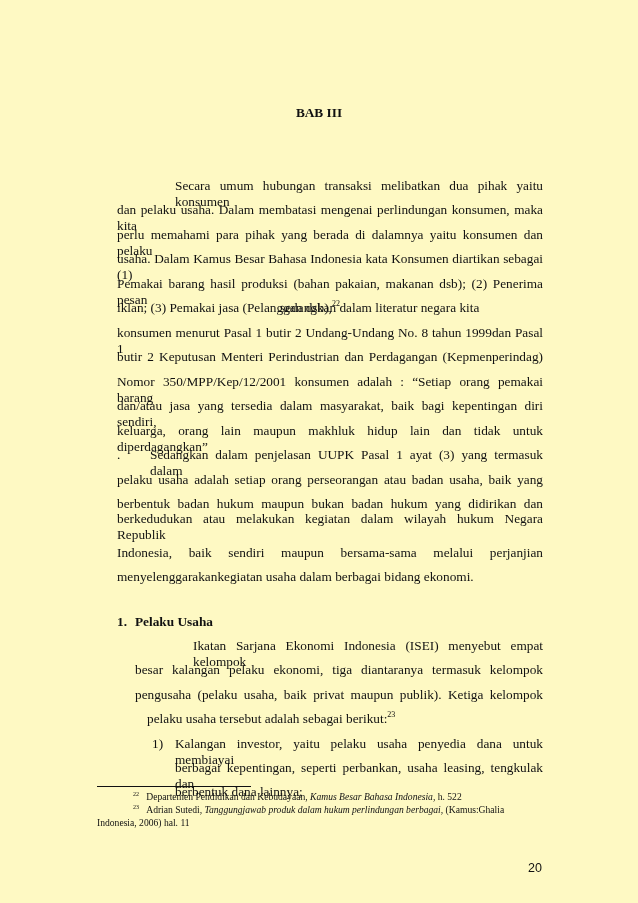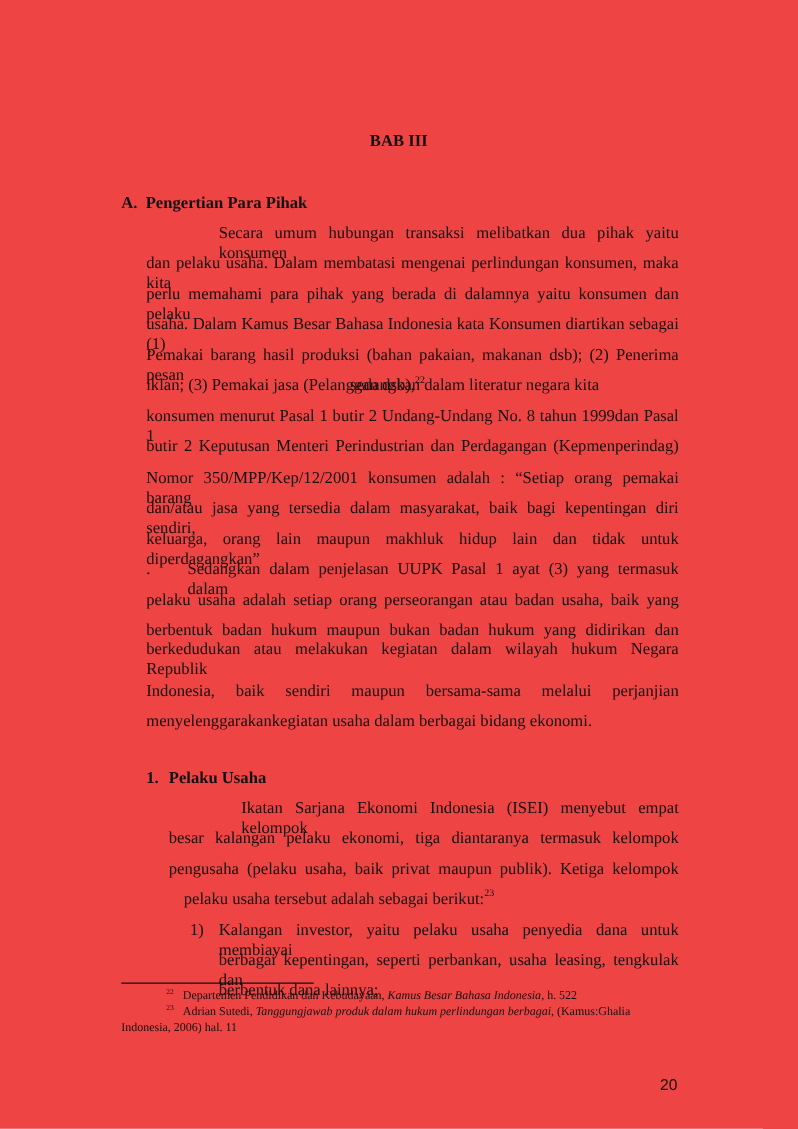--- a/index.html
+++ b/index.html
@@ -1,37 +1,36 @@
 <!DOCTYPE html>
 <html><head>
   <meta charset="utf-8">
   <style>
     html, body { margin: 0; padding: 0; background: #ffffff; }
     body { width: 638px; height: 903px; position: relative; overflow: hidden; }
-    .page { position: absolute; left: 0; top: 0; width: 638px; height: 903px; background: #ef4444; color: #111; font-family: "Liberation Serif", serif; }
+    .page { position: absolute; left: 0; top: 0; width: 638px; height: 903px; background: #fef9c3; color: #111; font-family: "Liberation Serif", serif; }
     .abs { position: absolute; white-space: nowrap; }
     .center { left: 0; width: 638px; text-align: center; }
     .bold { font-weight: bold; }
     .t13 { font-size: 13.3px; }
     .line { position: absolute; font-size: 13.3px; line-height: 16px; white-space: nowrap; }
     .just { text-align: justify; text-align-last: justify; white-space: normal; }
     sup { font-size: 8px; line-height: 0; vertical-align: 6px; }
     .fn { position: absolute; font-size: 9.6px; line-height: 12px; white-space: nowrap; }
     .fn sup { font-size: 6px; vertical-align: 4px; }
     .rule { position: absolute; left: 97px; top: 786px; width: 154px; height: 1px; background: #111; }
     .pnum { position: absolute; left: 528px; top: 861px; font-family: "Liberation Sans", sans-serif; font-size: 12.5px; }
   </style>
 </head>
 <body>
 
 <div class="page">
 
   <div class="abs center bold t13" style="top:105px;">BAB III</div>
 
-  <div class="abs bold t13" style="left:97px; top:154px; white-space:pre;">A.  Pengertian Para Pihak</div>
 
   <div>
     <div class="line just" style="left:175px; width:368px; top:178px;">Secara umum hubungan transaksi melibatkan dua pihak yaitu konsumen</div>
     <div class="line just" style="left:117px; width:426px; top:202px;">dan pelaku usaha. Dalam membatasi mengenai perlindungan konsumen, maka kita</div>
     <div class="line just" style="left:117px; width:426px; top:227px;">perlu memahami para pihak yang berada di dalamnya yaitu konsumen dan pelaku</div>
     <div class="line just" style="left:117px; width:426px; top:251px;">usaha. Dalam Kamus Besar Bahasa Indonesia kata Konsumen diartikan sebagai (1)</div>
     <div class="line just" style="left:117px; width:426px; top:276px;">Pemakai barang hasil produksi (bahan pakaian, makanan dsb); (2) Penerima pesan</div>
     <div class="line" style="left:117px; top:300px;">
       <span>iklan; (3) Pemakai jasa (Pelanggan dsb),</span><sup>22</sup>
     </div>

